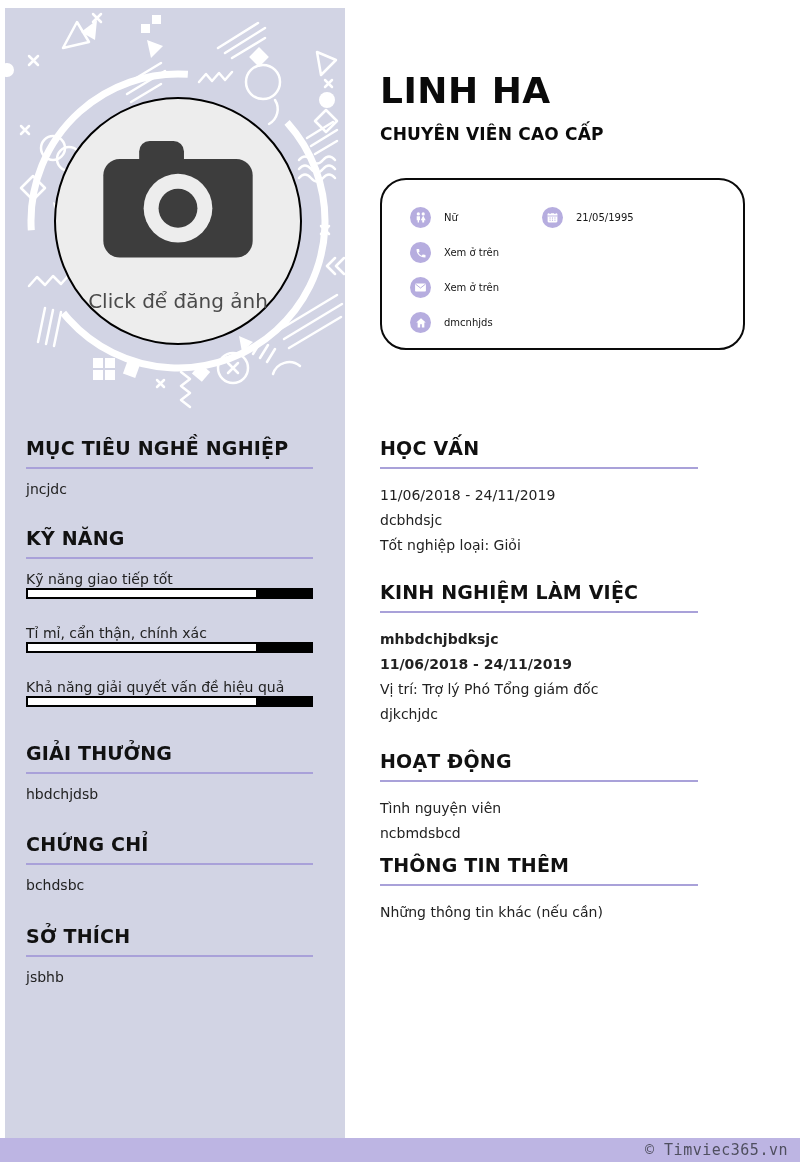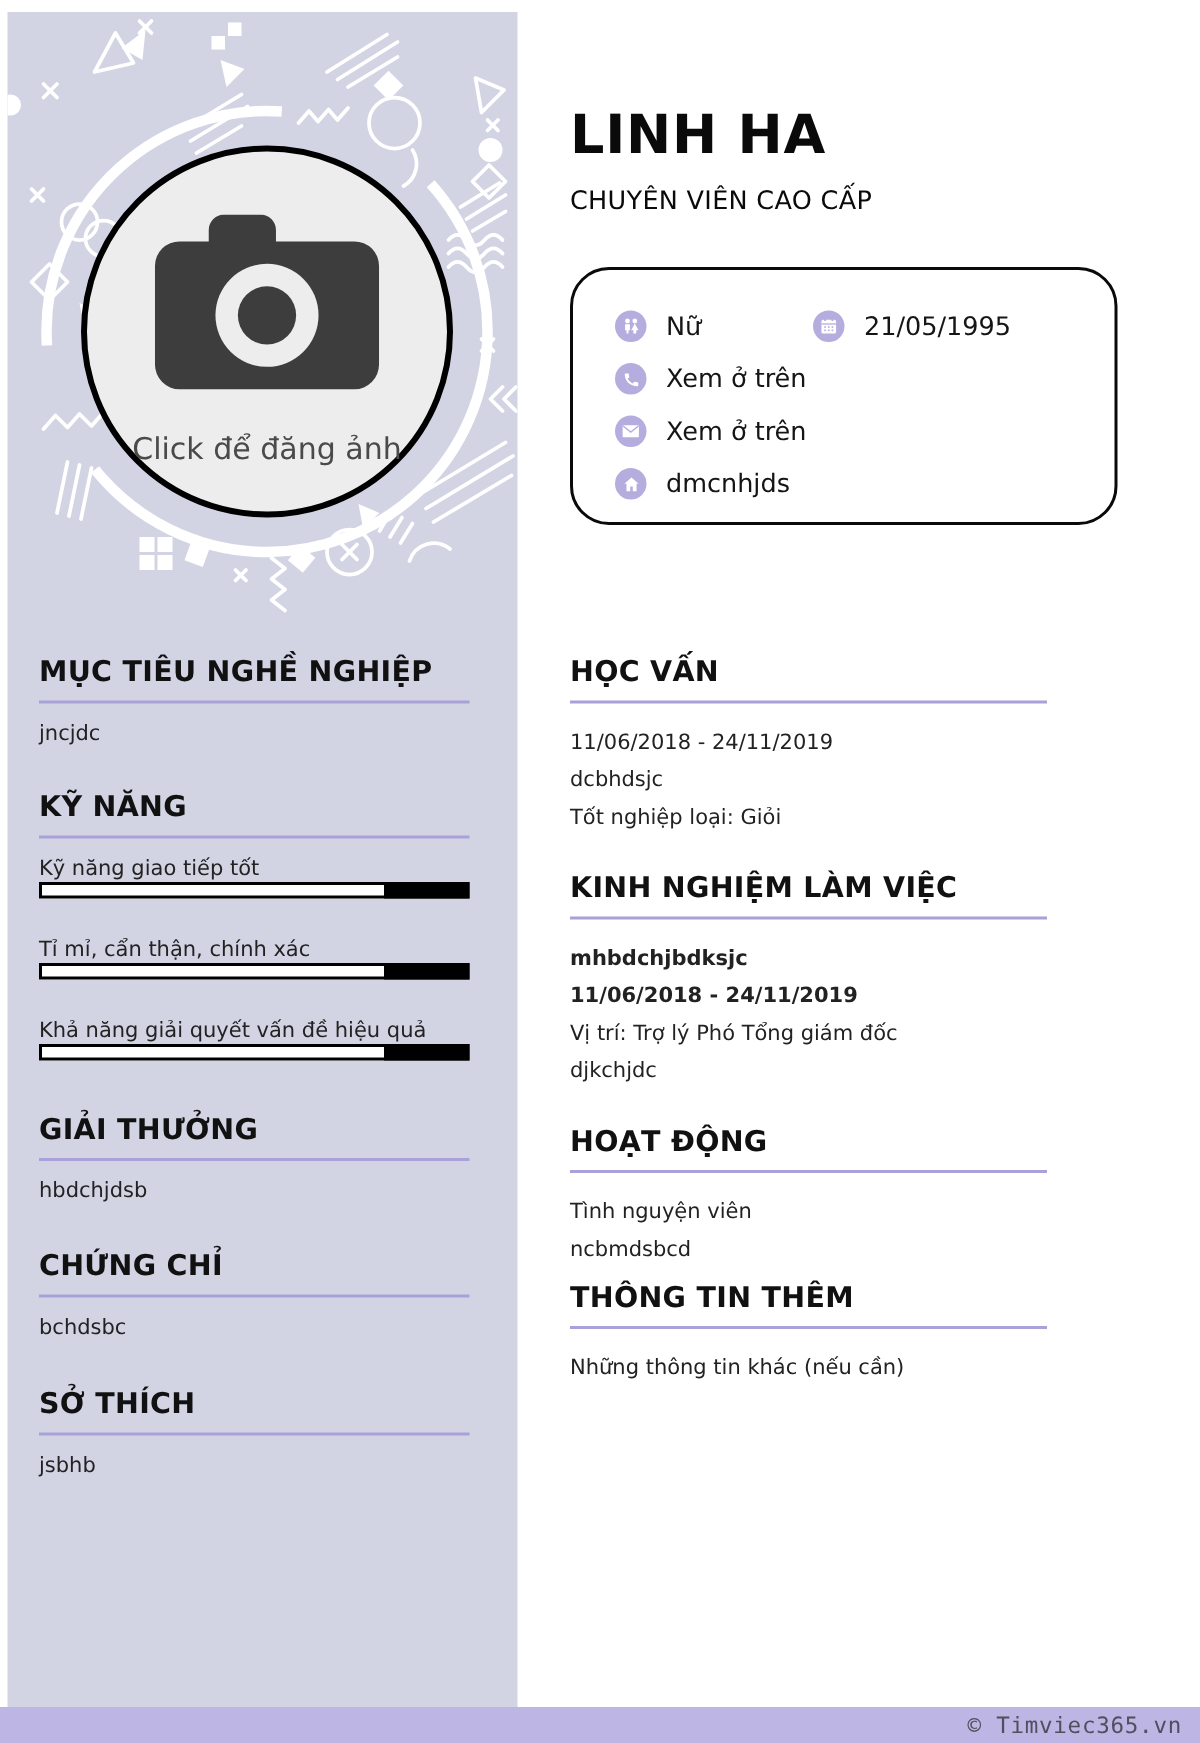--- a/index.html
+++ b/index.html
@@ -20,21 +20,21 @@
   }
   
   .sidebar{
     position:absolute;left:5px;top:8px;width:340px;height:1130px;
     background:var(--sidebar-bg);
   }
   .deco{position:absolute;left:0;top:0;pointer-events:none;}
   .photo-ring{position:absolute;left:0;top:0;pointer-events:none;}
   .photo-circle{
     position:absolute;left:49px;top:89px;width:248px;height:248px;border-radius:50%;
-    background:#ededed;border:4px solid #000000;cursor:pointer;z-index:3;
+    background:#ededed;border:2px solid #000000;cursor:pointer;z-index:3;
   }
   .camera{position:absolute;left:50%;top:42px;transform:translateX(-50%);}
   .photo-label{
     position:absolute;left:0;right:0;bottom:30px;text-align:center;
     font-size:20px;color:#4a4a4a;white-space:nowrap;
   }
   .side-content{position:absolute;left:21px;top:429px;width:287px;}
   .side-section h3, .main-section h3{
     margin:0 0 8px 0;font-size:19px;line-height:22px;font-weight:bold;color:var(--ink);
     letter-spacing:.2px;white-space:nowrap;
@@ -54,29 +54,29 @@
   .skill-bar .tail{
     position:absolute;top:-2px;bottom:-2px;right:-2px;background:#000000;width:20%;
   }
   
   .main{position:absolute;left:380px;top:0;width:318px;}
   .name{
     margin:70px 0 0 0;font-size:36px;line-height:42px;font-weight:bold;color:#0a0a0a;
     letter-spacing:.5px;white-space:nowrap;
   }
   .job-title{
-    margin:12px 0 0 0;font-size:17px;line-height:20px;font-weight:normal;color:#0a0a0a;
+    margin:12px 0 0 0;font-size:17px;line-height:20px;font-weight:bold;color:#0a0a0a;
     letter-spacing:.2px;white-space:nowrap;
   }
   .info-box{
     margin-top:34px;width:365px;height:172px;border:2px solid #0a0a0a;border-radius:26px;
     padding:20px 18px 0 28px;
   }
   .info-row{display:flex;align-items:center;height:35px;}
-  .info-item{display:flex;align-items:center;gap:13px;font-size:17px;color:#151515;}
+  .info-item{display:flex;align-items:center;gap:13px;font-size:10px;color:#151515;}
   .info-item.first-col{width:132px;flex:none;}
   .info-icon{
     width:21px;height:21px;border-radius:50%;background:var(--icon-bg);flex:none;
     display:flex;align-items:center;justify-content:center;
   }
   .main-section{margin-top:23px;}
   .main-section.first{margin-top:87px;}
   .main-section.additional{margin-top:8px;}
   .main-section .rule{margin-bottom:14px;}
   .m-line{margin:0;font-size:14px;line-height:25px;}

